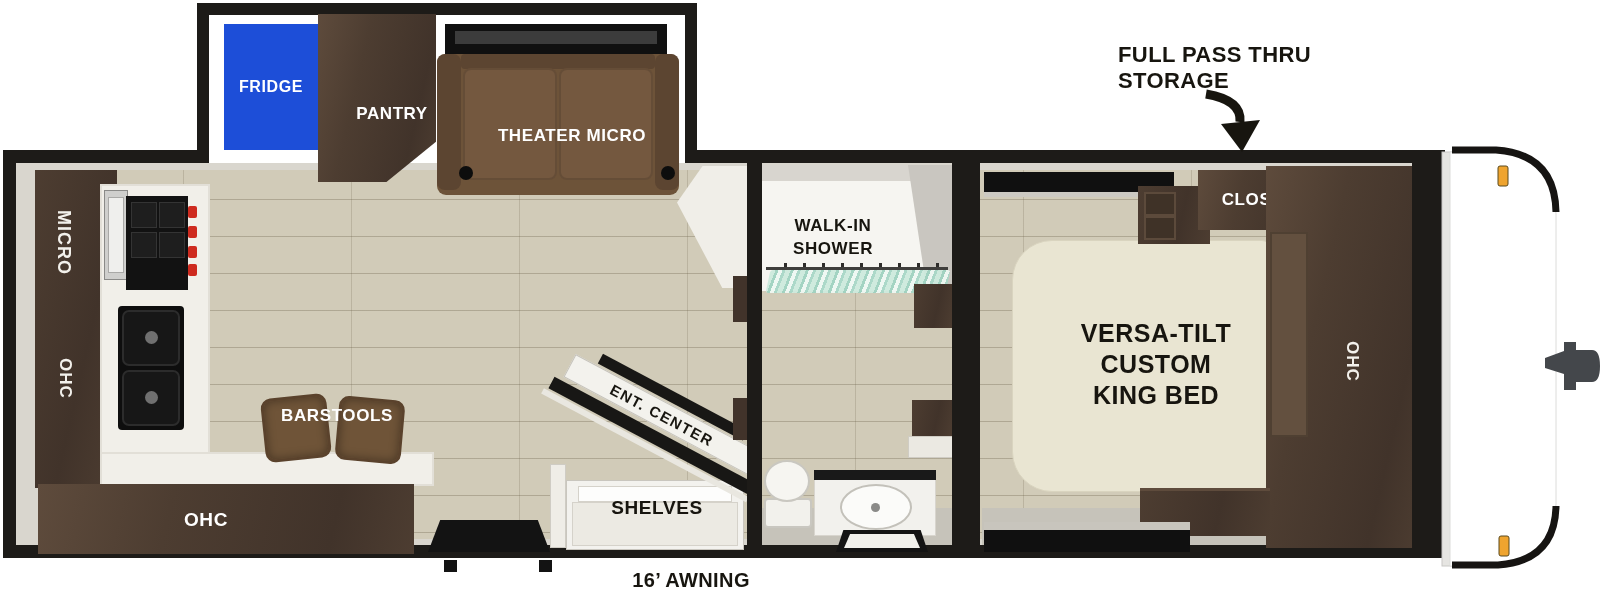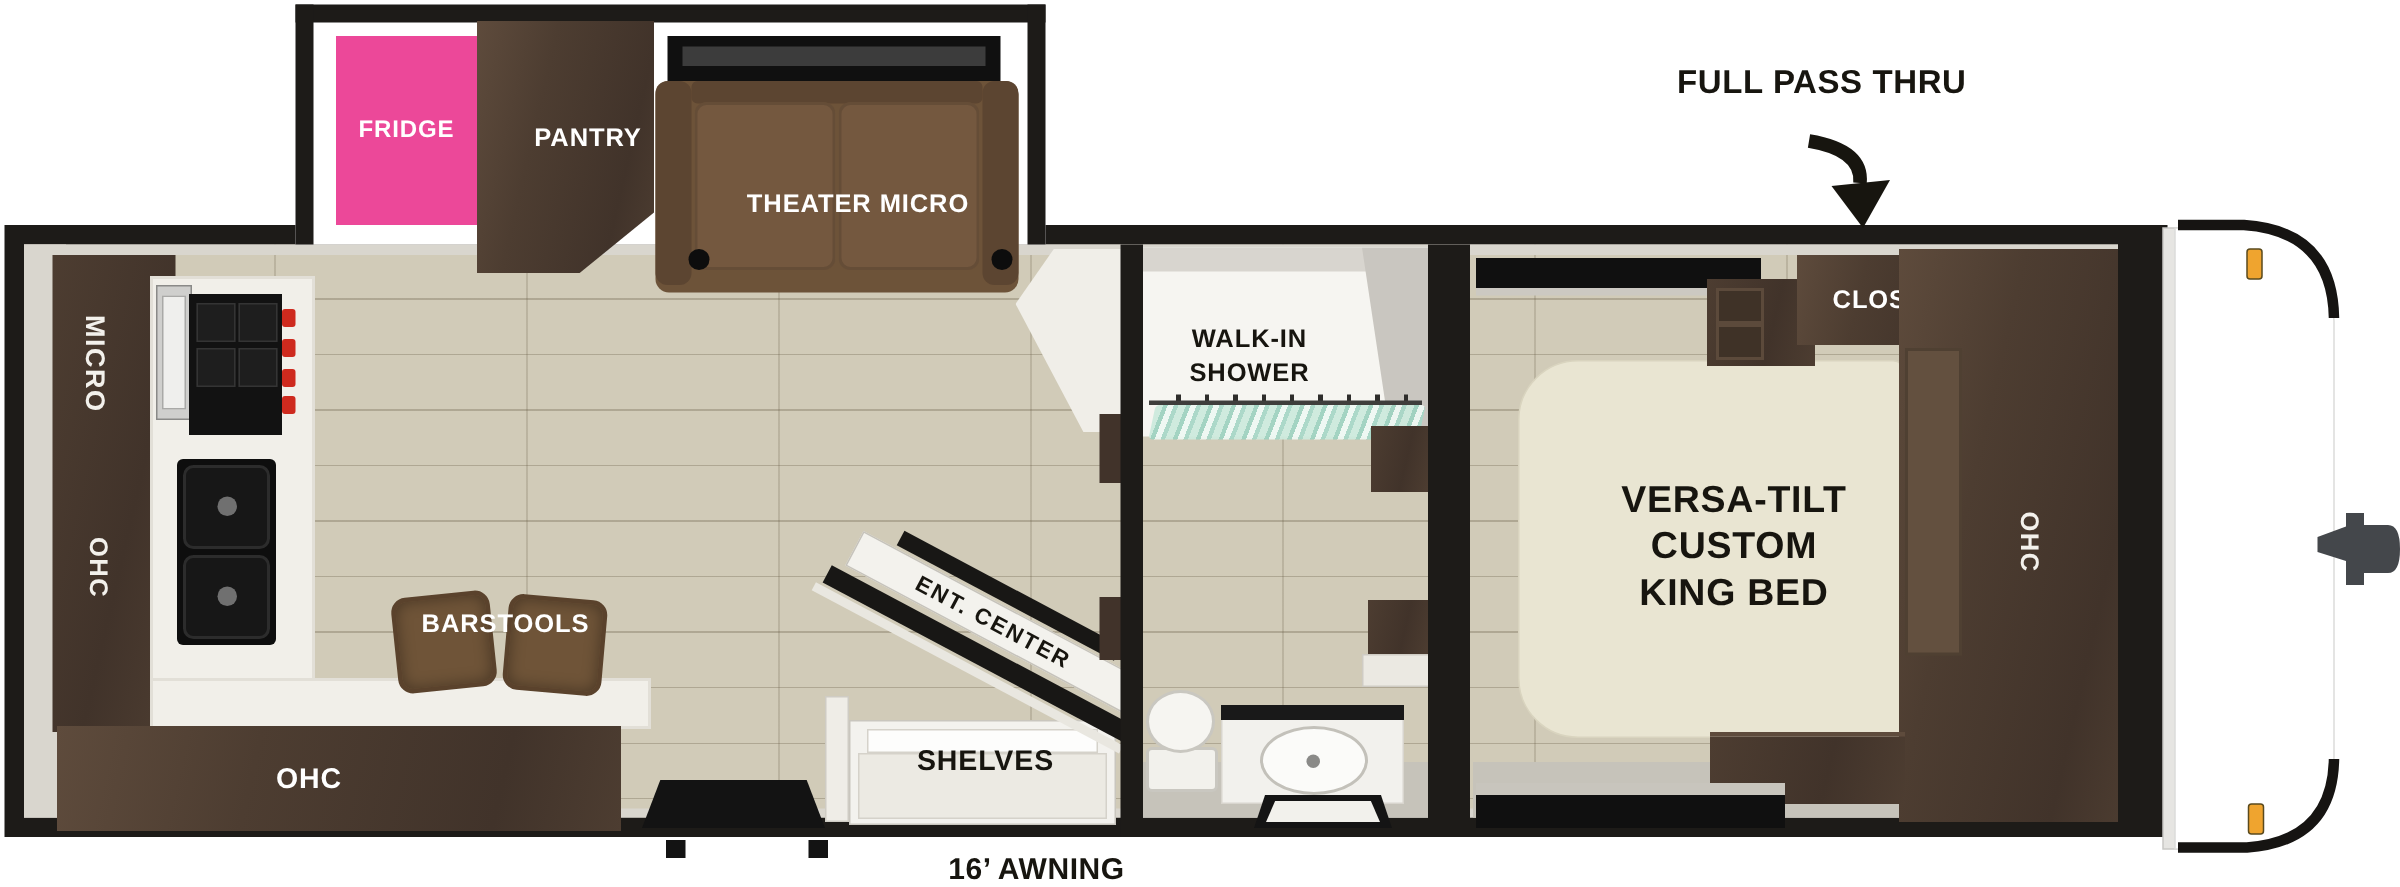--- a/index.html
+++ b/index.html
@@ -29,21 +29,21 @@
   .counter{background:var(--counter);box-shadow:inset 0 0 0 2px #e2dfd7;}
 
   
   .lbl{display:flex;align-items:center;justify-content:center;text-align:center;
        font-weight:bold;letter-spacing:.6px;color:#fff;pointer-events:none;}
   .lbl.dark{color:#17150f;}
   .vlabel{writing-mode:vertical-rl;text-orientation:mixed;display:flex;align-items:center;justify-content:center;
        font-weight:bold;letter-spacing:1px;color:#f3f1ec;}
 
   
-  .fridge{left:224px;top:24px;width:94px;height:126px;background:#ec4899;}
+  .fridge{left:224px;top:24px;width:94px;height:126px;background:#1d4ed8;}
   .pantry{left:318px;top:14px;width:118px;height:168px;
     clip-path:polygon(0 0,100% 0,100% 76%,58% 100%,0 100%);}
   .theater-window{left:445px;top:24px;width:222px;height:32px;background:#101010;}
   .theater-window-inner{left:455px;top:31px;width:202px;height:13px;background:#3c3c3c;}
   .seat{left:437px;top:54px;width:242px;height:141px;background:var(--seat);border-radius:9px;}
   .seat-arm{top:54px;width:24px;height:136px;background:var(--seat_dark);border-radius:8px;}
   .seat-head{left:461px;top:54px;width:194px;height:15px;background:var(--seat_dark);border-radius:4px;}
   .seat-cushion{top:68px;width:94px;height:112px;background:#74583f;border-radius:8px;box-shadow:inset 0 0 0 2px rgba(0,0,0,.12);}
   .seat-dot{top:166px;width:14px;height:14px;border-radius:50%;background:#0d0d0d;}
 
@@ -137,21 +137,21 @@
 
   <div class="abs slideout"></div>
   <div class="abs theater-window"></div>
   <div class="abs theater-window-inner"></div>
 
   <div class="abs fridge lbl" style="font-size:16px;">
       <span>FRIDGE</span>
     </div>
 
   <div class="abs pantry wood"></div>
-  <div class="abs lbl" style="left:318px;top:82px;width:100px;height:20px;font-size:17px;padding-left:48px;">PANTRY</div>
+  <div class="abs lbl" style="left:318px;top:104px;width:100px;height:20px;font-size:17px;padding-left:48px;">PANTRY</div>
 
   <div class="abs seat"></div>
   <div class="abs seat-arm" style="left:437px;"></div>
   <div class="abs seat-arm" style="left:655px;"></div>
   <div class="abs seat-head"></div>
   <div class="abs seat-cushion" style="left:463px;"></div>
   <div class="abs seat-cushion" style="left:559px;"></div>
   <div class="abs seat-dot" style="left:459px;"></div>
   <div class="abs seat-dot" style="left:661px;"></div>
   <div class="abs lbl" style="left:467px;top:126px;width:210px;height:20px;font-size:17px;">THEATER MICRO</div>
@@ -257,20 +257,21 @@
     <path d="M 44 16 L 90 16 Q 148 20 150 78 L 150 368 Q 149 424 94 430 L 44 430 Z" fill="#ffffff" stroke="#dcdcda"></path>
     <path d="M 46 14 L 90 14 Q 149 18 150 76" fill="none" stroke="#161412" stroke-width="7"></path>
     <path d="M 150 370 Q 149 425 92 429 L 46 429" fill="none" stroke="#161412" stroke-width="7"></path>
     <rect x="92" y="30" width="10" height="20" rx="2" fill="#efa42f" stroke="#5a4a1e"></rect>
     <rect x="93" y="400" width="10" height="20" rx="2" fill="#efa42f" stroke="#5a4a1e"></rect>
     <path d="M 139 222 L 158 215 L 158 206 L 170 206 L 170 214 L 186 214 Q 194 214 194 230 Q 194 246 186 246 L 170 246 L 170 254 L 158 254 L 158 238 L 139 232 Z" fill="#44474b"></path>
   </svg>
 
   <div class="abs storage-label">
     <div>FULL PASS THRU</div>
+    <div>STORAGE</div>
   </div>
   <svg class="abs" style="left:1198px;top:88px;" width="80" height="70" viewBox="0 0 80 70">
     <path d="M 8 6 Q 44 12 42 34" fill="none" stroke="#17150f" stroke-width="9"></path>
     <polygon points="44,64 23,36 62,32" fill="#17150f"></polygon>
   </svg>
   <div class="abs stub" style="left:444px;top:560px;"></div>
   <div class="abs stub" style="left:539px;top:560px;"></div>
   <div class="abs awning-label">16’ AWNING</div>
 
 </div>

